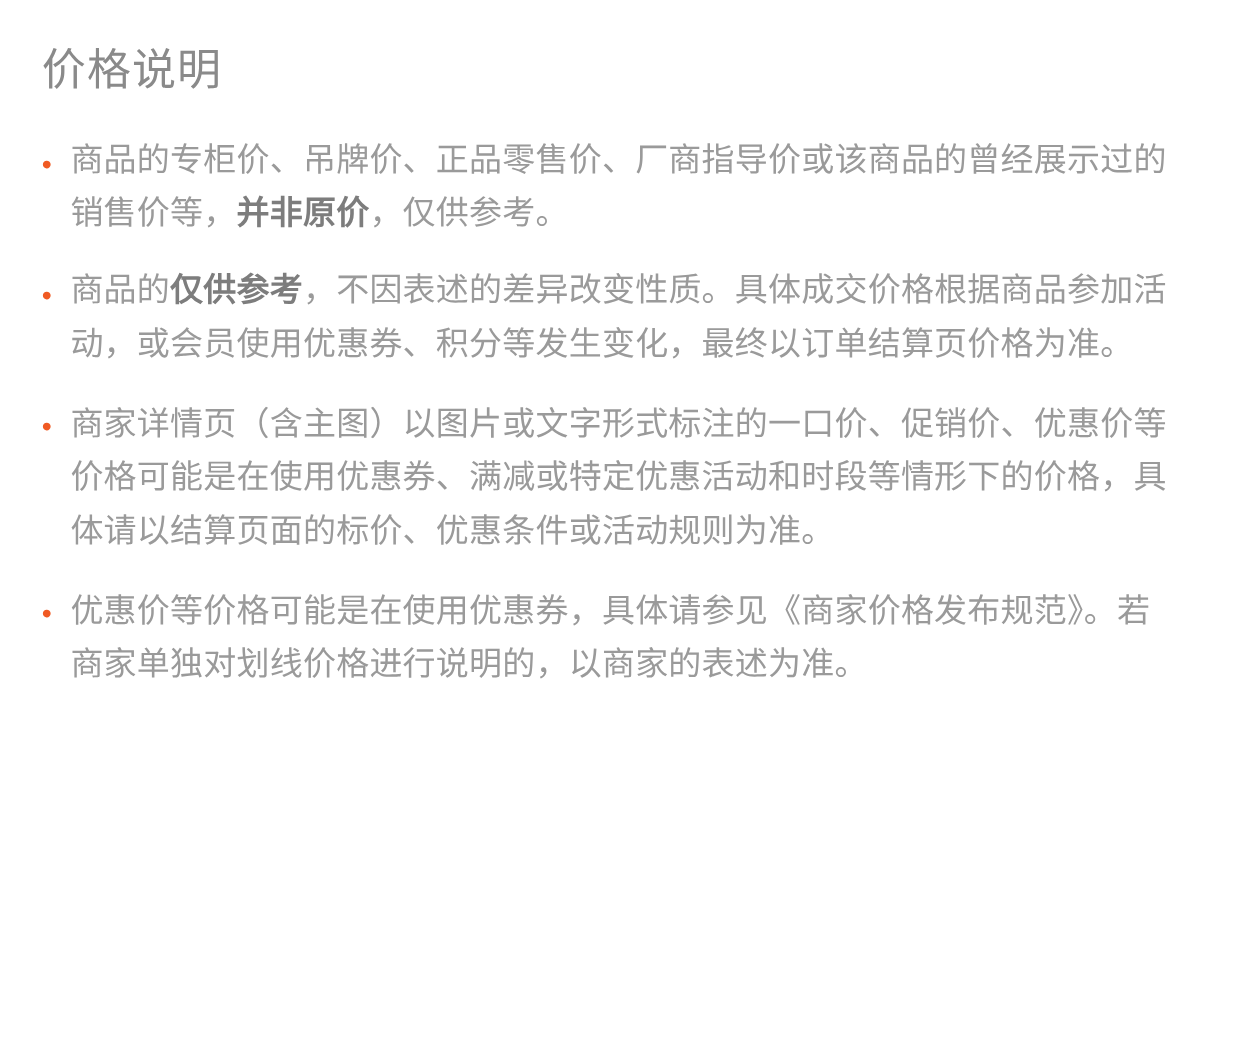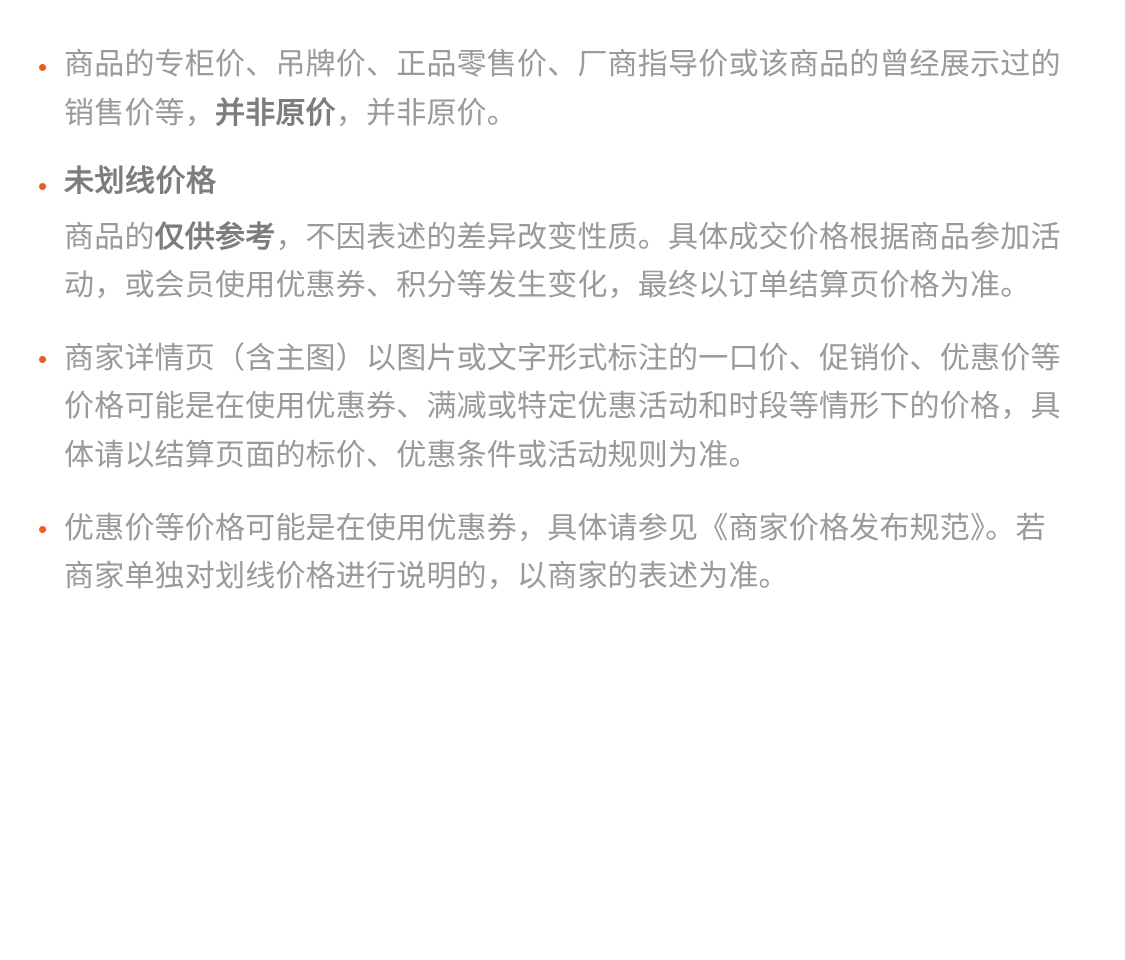--- a/index.html
+++ b/index.html
@@ -71,35 +71,35 @@
   }
   .strong {
     font-weight: bold;
     color: #7d7d7d;
   }
 </style>
 </head>
 <body>
 
 <div class="page">
+  <h1 class="page-title">价格说明</h1>
   <div class="sections">
 
     <div class="section">
       <div class="bullet">•</div>
       <div class="section-body">
         <p class="section-text">
-          <span>商品的专柜价、吊牌价、正品零售价、厂商指导价或该商品的曾经展示过的销售价等，</span><span class="strong">并非原价</span><span>，并非原价。</span>
+          <span>商品的专柜价、吊牌价、正品零售价、厂商指导价或该商品的曾经展示过的销售价等，</span><span class="strong">并非原价</span><span>，仅供参考。</span>
         </p>
       </div>
     </div>
 
     <div class="section">
       <div class="bullet">•</div>
       <div class="section-body">
-        <div class="section-heading">未划线价格</div>
         <p class="section-text">
           <span>商品的</span><span class="strong">仅供参考</span><span>，不因表述的差异改变性质。具体成交价格根据商品参加活动，或会员使用优惠券、积分等发生变化，最终以订单结算页价格为准。</span>
         </p>
       </div>
     </div>
 
     <div class="section">
       <div class="bullet">•</div>
       <div class="section-body">
         <p class="section-text plain-first">商家详情页（含主图）以图片或文字形式标注的一口价、促销价、优惠价等价格可能是在使用优惠券、满减或特定优惠活动和时段等情形下的价格，具体请以结算页面的标价、优惠条件或活动规则为准。</p>

